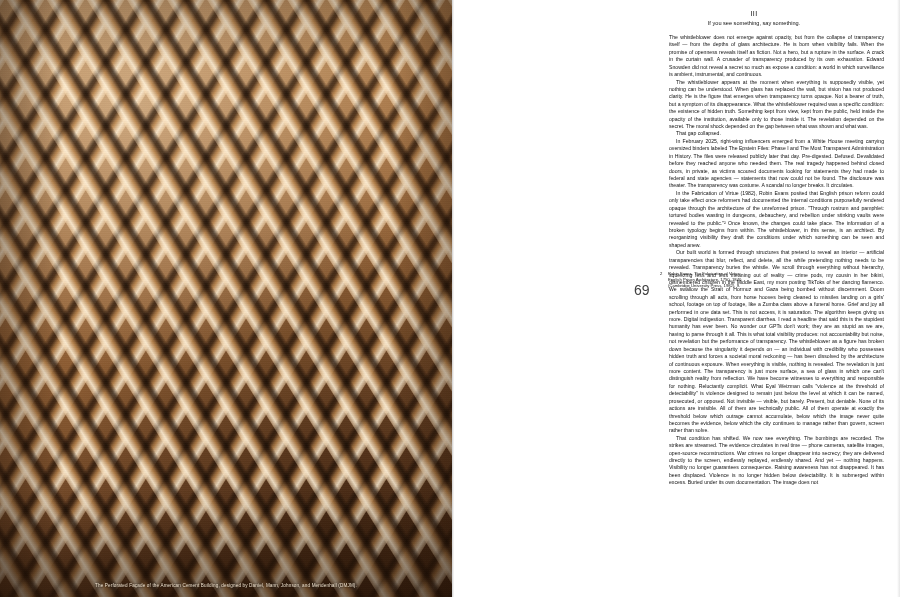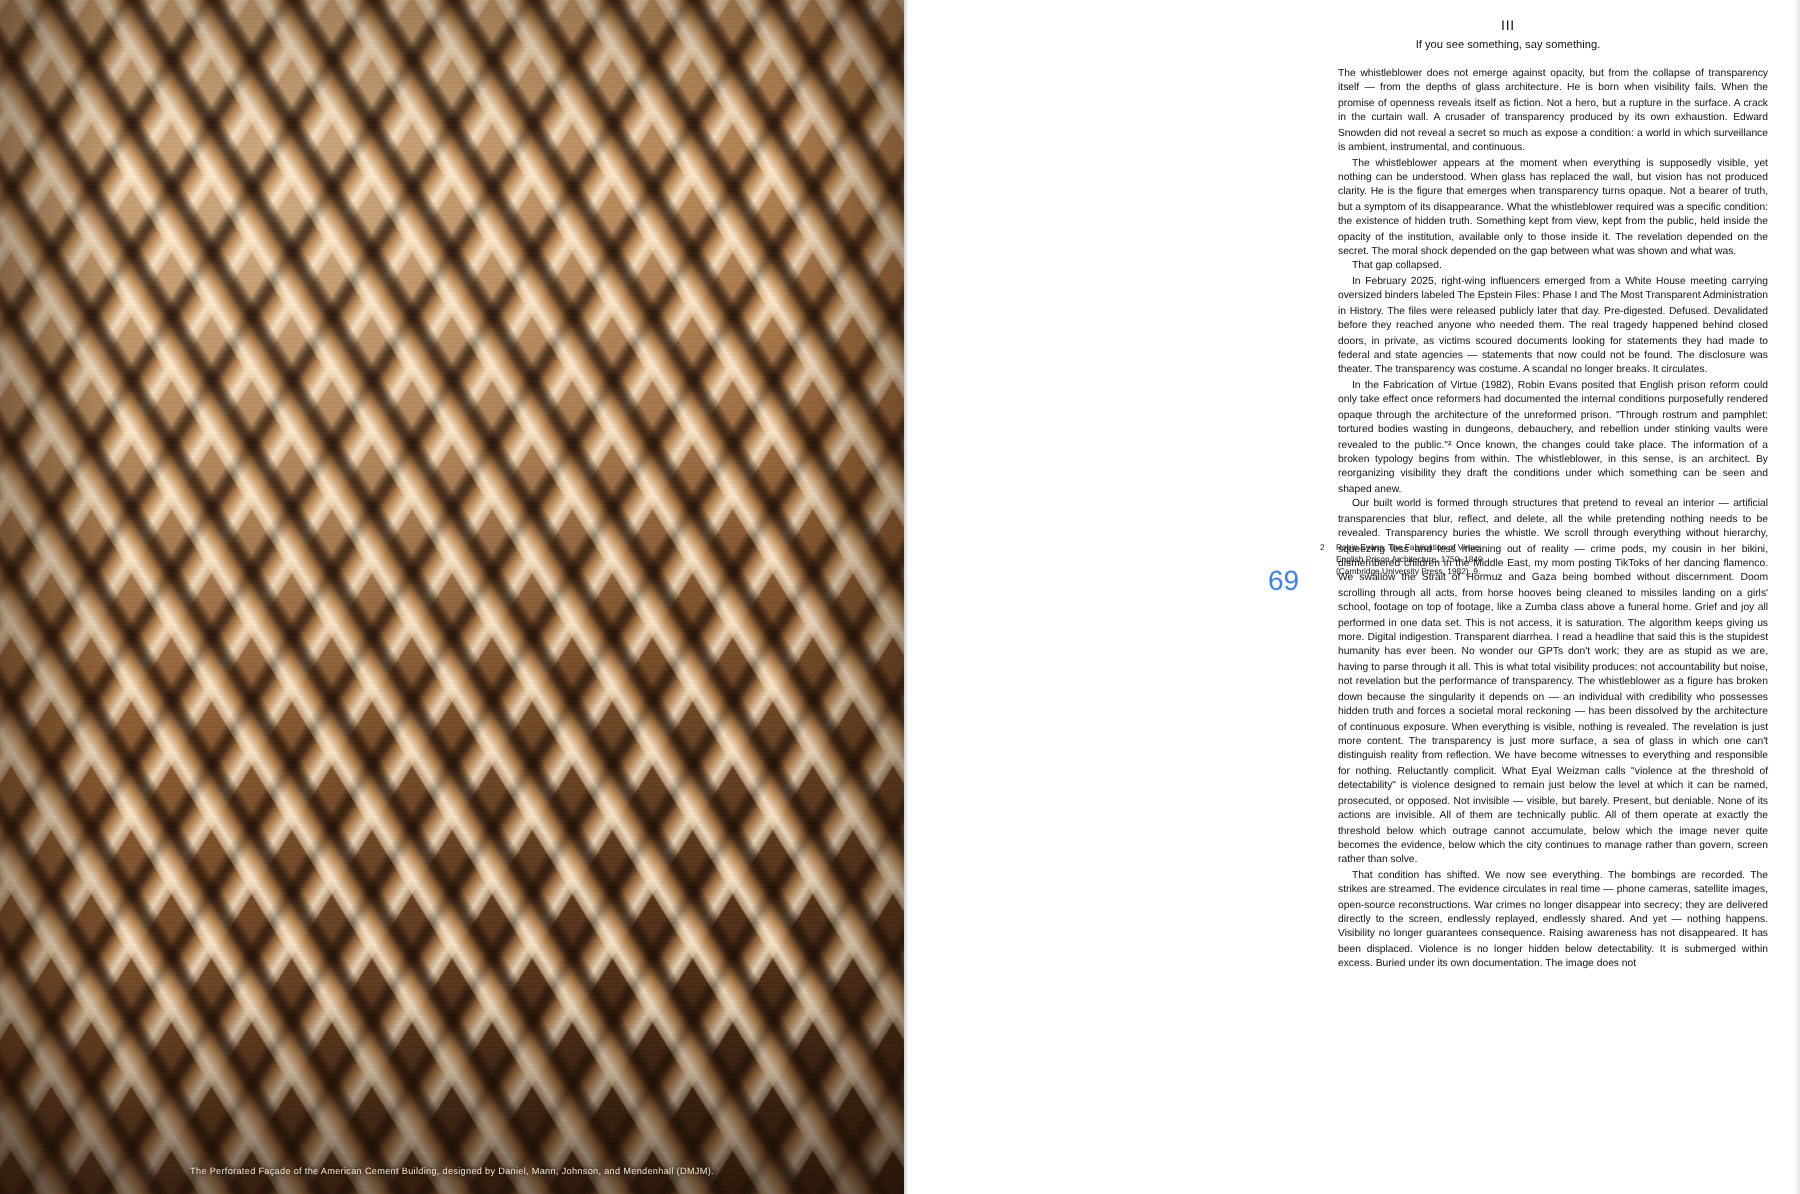--- a/index.html
+++ b/index.html
@@ -159,21 +159,21 @@
     color: #111;
     margin-top: 2px;
     line-height: 1.1;
   }
 
   .folio {
     position: absolute;
     left: 178px;
     top: 282px;
     font-size: 14px;
-    color: #3b82f6;
+    color: #404040;
     font-family: "Liberation Sans", sans-serif;
   }
 
   .sidenote {
     position: absolute;
     left: 212px;
     top: 271px;
     width: 78px;
     font-size: 4.2px;
     line-height: 1.38;

